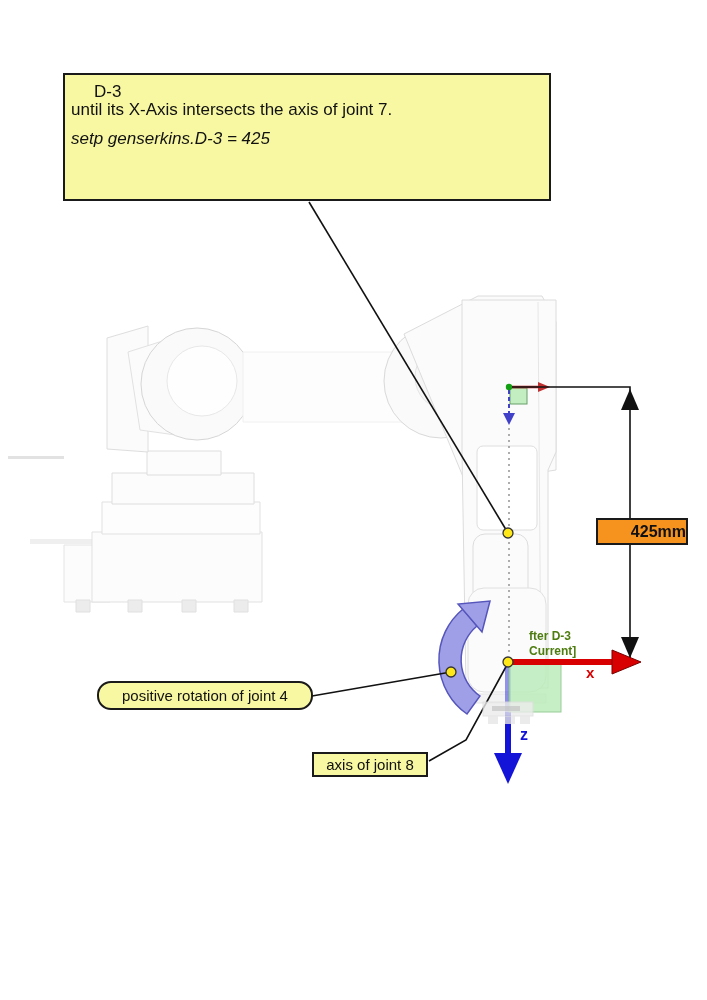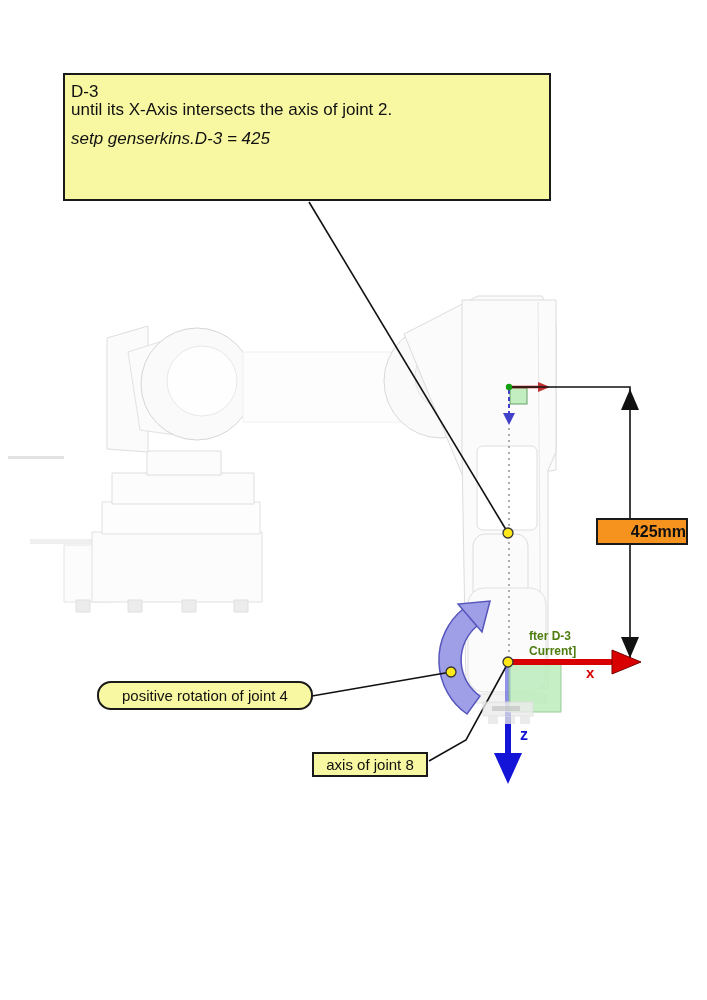--- a/index.html
+++ b/index.html
@@ -7,21 +7,21 @@
     position:relative;width:707px;height:1000px;overflow:hidden;background:#fff;
     font-family:"Liberation Sans",sans-serif;color:#111;
   }
   .stage svg{position:absolute;left:0;top:0;}
   .overlay{position:absolute;box-sizing:border-box;}
   .callout{
     left:63px;top:73px;width:488px;height:128px;
     background:#F8F8A2;border:2px solid #1a1a1a;
     padding:8px 6px 0 6px;font-size:17px;line-height:18px;
   }
-  .callout .title{white-space:pre;}
+  .callout .title{white-space:pre;margin-left:23px;}
   .callout .body{margin-top:22px;white-space:pre-wrap;}
   .callout .cmd{margin-top:11px;white-space:pre;font-style:italic;}
   .dim-label{
     left:596px;top:518px;width:92px;height:27px;
     background:#F6921E;border:2px solid #1a1a1a;
     font-size:16px;font-weight:600;text-align:right;line-height:23px;
   }
   .note{
     background:#F8F8A2;border:2px solid #1a1a1a;
     font-size:15px;white-space:nowrap;
@@ -132,21 +132,21 @@
       <polygon points="641,662 612,650 612,674" stroke="#7A0000" stroke-width="1" fill="#D80000"></polygon>
     </g>
 
     <circle cx="508" cy="533" r="5" stroke="#333333" stroke-width="1.3" fill="#FFE81A"></circle>
     <circle cx="451" cy="672" r="5" stroke="#333333" stroke-width="1.3" fill="#FFE81A"></circle>
     <circle cx="508" cy="662" r="5" stroke="#333333" stroke-width="1.3" fill="#FFE81A"></circle>
   </svg>
 
   <div class="overlay callout">
     <div class="title">D-3</div>
-    <div class="body" style="margin-top:0;">until its X-Axis intersects the axis of joint 2.</div>
+    <div class="body" style="margin-top:0;">until its X-Axis intersects the axis of joint 7.</div>
     <div class="cmd">setp genserkins.D-3 = 425</div>
   </div>
 
   <div class="overlay dim-label">425mm</div>
 
   <div class="overlay note note-rotation">positive rotation of joint 4</div>
 
   <div class="overlay note note-axis">axis of joint 8</div>
 
   <div class="overlay frame-caption">

